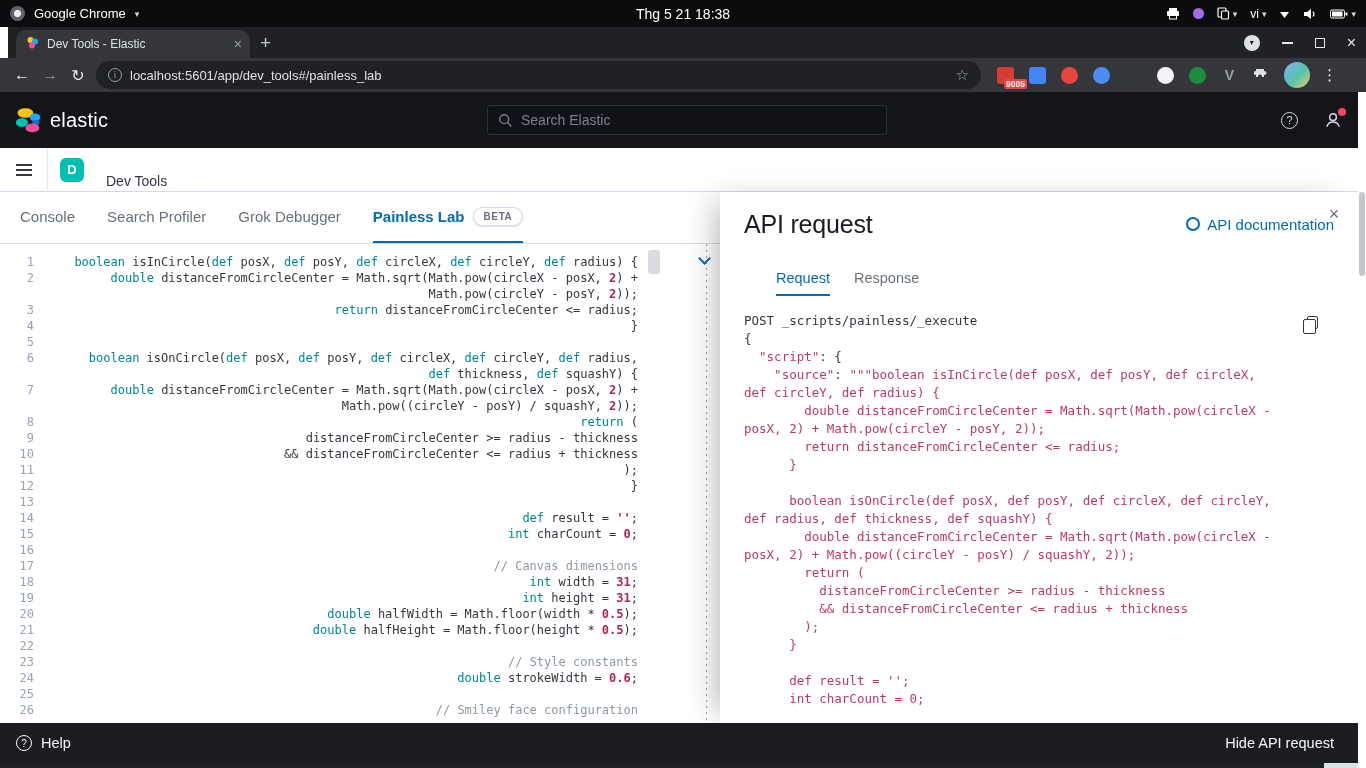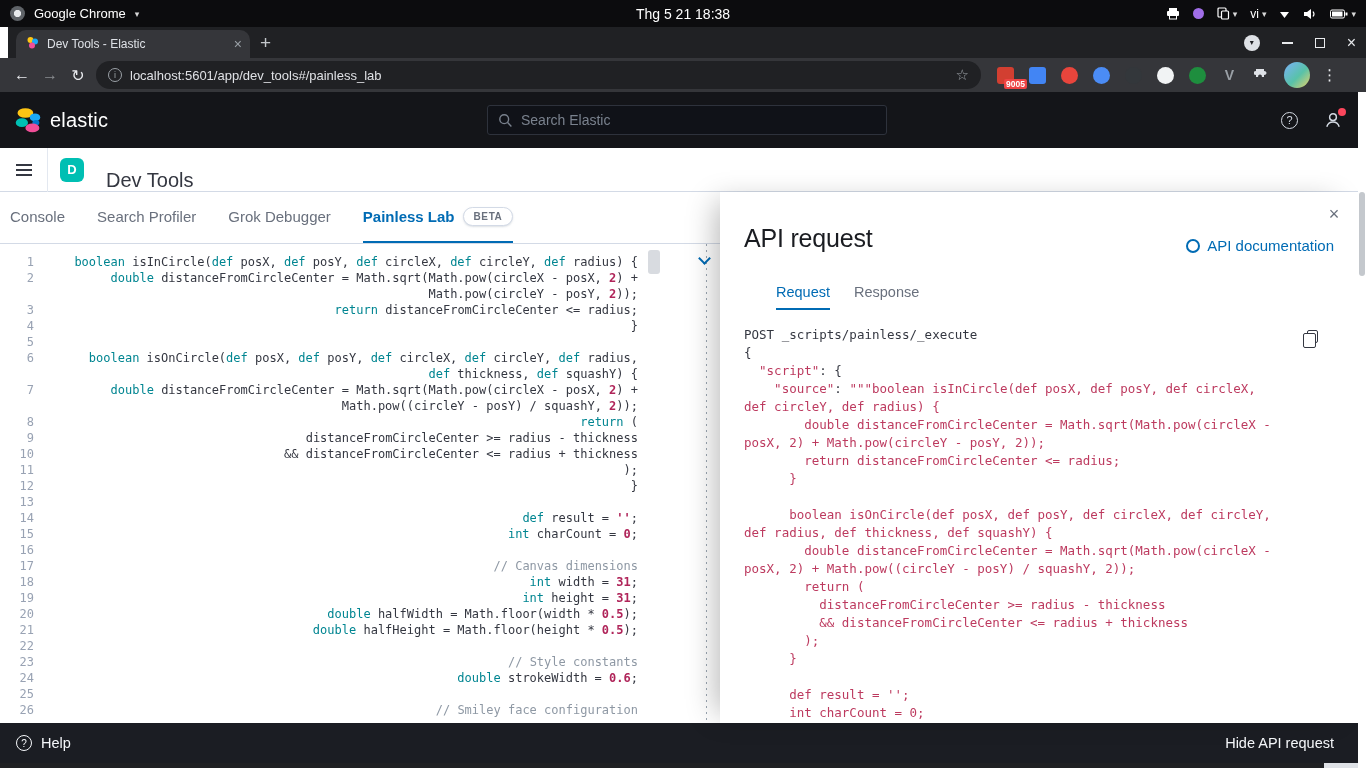--- a/index.html
+++ b/index.html
@@ -56,25 +56,25 @@
   .kb-right{position:absolute;right:24px;top:0;height:56px;display:flex;align-items:center;gap:26px;}
   .help-circ{width:17px;height:17px;border:1.4px solid #d4dae3;border-radius:50%;color:#d4dae3;font-size:11px;display:flex;align-items:center;justify-content:center;}
   .kb-user{position:relative;display:flex;}
   .notif-dot{position:absolute;top:-3px;right:-4px;width:8px;height:8px;border-radius:50%;background:#fb465c;}
 
   
   .crumbbar{position:absolute;top:148px;left:0;width:1366px;height:44px;background:#fff;border-bottom:1px solid #d3dae6;display:flex;align-items:center;}
   .burger{width:48px;height:44px;display:flex;flex-direction:column;align-items:center;justify-content:center;gap:3px;border-right:1px solid #e3e8f0;}
   .burger i{display:block;width:16px;height:2px;background:#343741;}
   .space-avatar{width:24px;height:24px;border-radius:6px;background:#00bfb3;color:#fff;font-weight:bold;font-size:13px;display:flex;align-items:center;justify-content:center;margin-left:12px;}
-  .crumb{margin-left:22px;font-size:20px;color:#343741;margin-top:22px;}
+  .crumb{margin-left:22px;font-size:14px;color:#343741;margin-top:22px;}
 
   
   .workspace{position:absolute;top:192px;left:0;width:1366px;height:531px;background:#fff;}
-  .app-tabs{display:flex;align-items:stretch;gap:32px;height:52px;padding-left:10px;border-bottom:1px solid #d3dae6;}
+  .app-tabs{display:flex;align-items:stretch;gap:32px;height:52px;padding-left:20px;border-bottom:1px solid #d3dae6;}
   .app-tab{display:flex;align-items:center;gap:8px;font-size:15px;color:#69707d;border-bottom:2px solid transparent;}
   .app-tab.active{color:#006bb4;font-weight:bold;border-bottom-color:#006bb4;}
   .beta-badge{background:#fff;border:1px solid #d3dae6;box-shadow:0 1px 2px rgba(152,162,179,.35);color:#69707d;font-size:10px;font-weight:bold;letter-spacing:.6px;padding:3px 10px;border-radius:12px;}
 
   
   .editor{position:absolute;top:52px;left:0;width:666px;bottom:0;padding-top:10px;font-family:"DejaVu Sans Mono","Liberation Mono",monospace;font-size:12px;line-height:16px;overflow:hidden;}
   .ed-row{display:flex;}
   .ed-gutter{flex:0 0 38px;text-align:right;padding-right:4px;color:#98a2b3;}
   .ed-content{width:600px;white-space:pre-wrap;overflow-wrap:break-word;padding-left:calc(24px + 2ch);text-indent:-2ch;min-height:16px;color:#343741;text-align:right;}
   .tok-k{color:#008591;}
@@ -83,21 +83,21 @@
   .tok-t{color:#343741;}
   .ed-scroll{position:absolute;left:648px;top:58px;width:12px;height:24px;background:#d8dbe0;border-radius:3px;}
 
   
   .resizer{position:absolute;left:706px;top:52px;bottom:0;width:1px;background:repeating-linear-gradient(to bottom,#9aa5b1 0 2px,transparent 2px 6px);}
   .out-chev{position:absolute;left:700px;top:62px;width:9px;height:9px;border-right:2px solid #006bb4;border-bottom:2px solid #006bb4;transform:rotate(45deg);}
 
   
   .flyout{position:absolute;top:0;right:8px;width:638px;height:531px;background:#fff;box-shadow:-14px 0 28px -10px rgba(0,0,0,.28);padding:16px 24px 0 24px;z-index:3;}
   .fly-close{position:absolute;top:12px;right:14px;width:20px;height:20px;color:#69707d;font-size:18px;line-height:20px;text-align:center;}
-  .fly-head{display:flex;justify-content:space-between;align-items:flex-end;margin-top:14px;}
+  .fly-head{display:flex;justify-content:space-between;align-items:center;}
   .fly-title{font-size:25px;color:#1a1c21;font-weight:normal;letter-spacing:-.2px;line-height:32px;}
   .doc-link{display:flex;align-items:center;gap:7px;color:#006bb4;font-size:15px;}
   .doc-ic{width:14px;height:14px;border:2px solid #006bb4;border-radius:50%;}
   .fly-tabs{display:flex;gap:24px;margin-top:30px;}
   .fly-tab{font-size:14.5px;color:#69707d;padding-bottom:8px;border-bottom:2px solid transparent;}
   .fly-tab.active{color:#006bb4;border-bottom-color:#006bb4;margin-left:32px;}
   .rq-wrap{position:relative;margin-top:16px;height:397px;overflow:hidden;}
   .rq-lines{width:536px;font-family:"DejaVu Sans Mono","Liberation Mono",monospace;font-size:12.5px;line-height:18px;color:#343741;}
   .rq-row{white-space:pre-wrap;overflow-wrap:break-word;min-height:18px;}
   .tok-r{color:#bd3a5f;}

